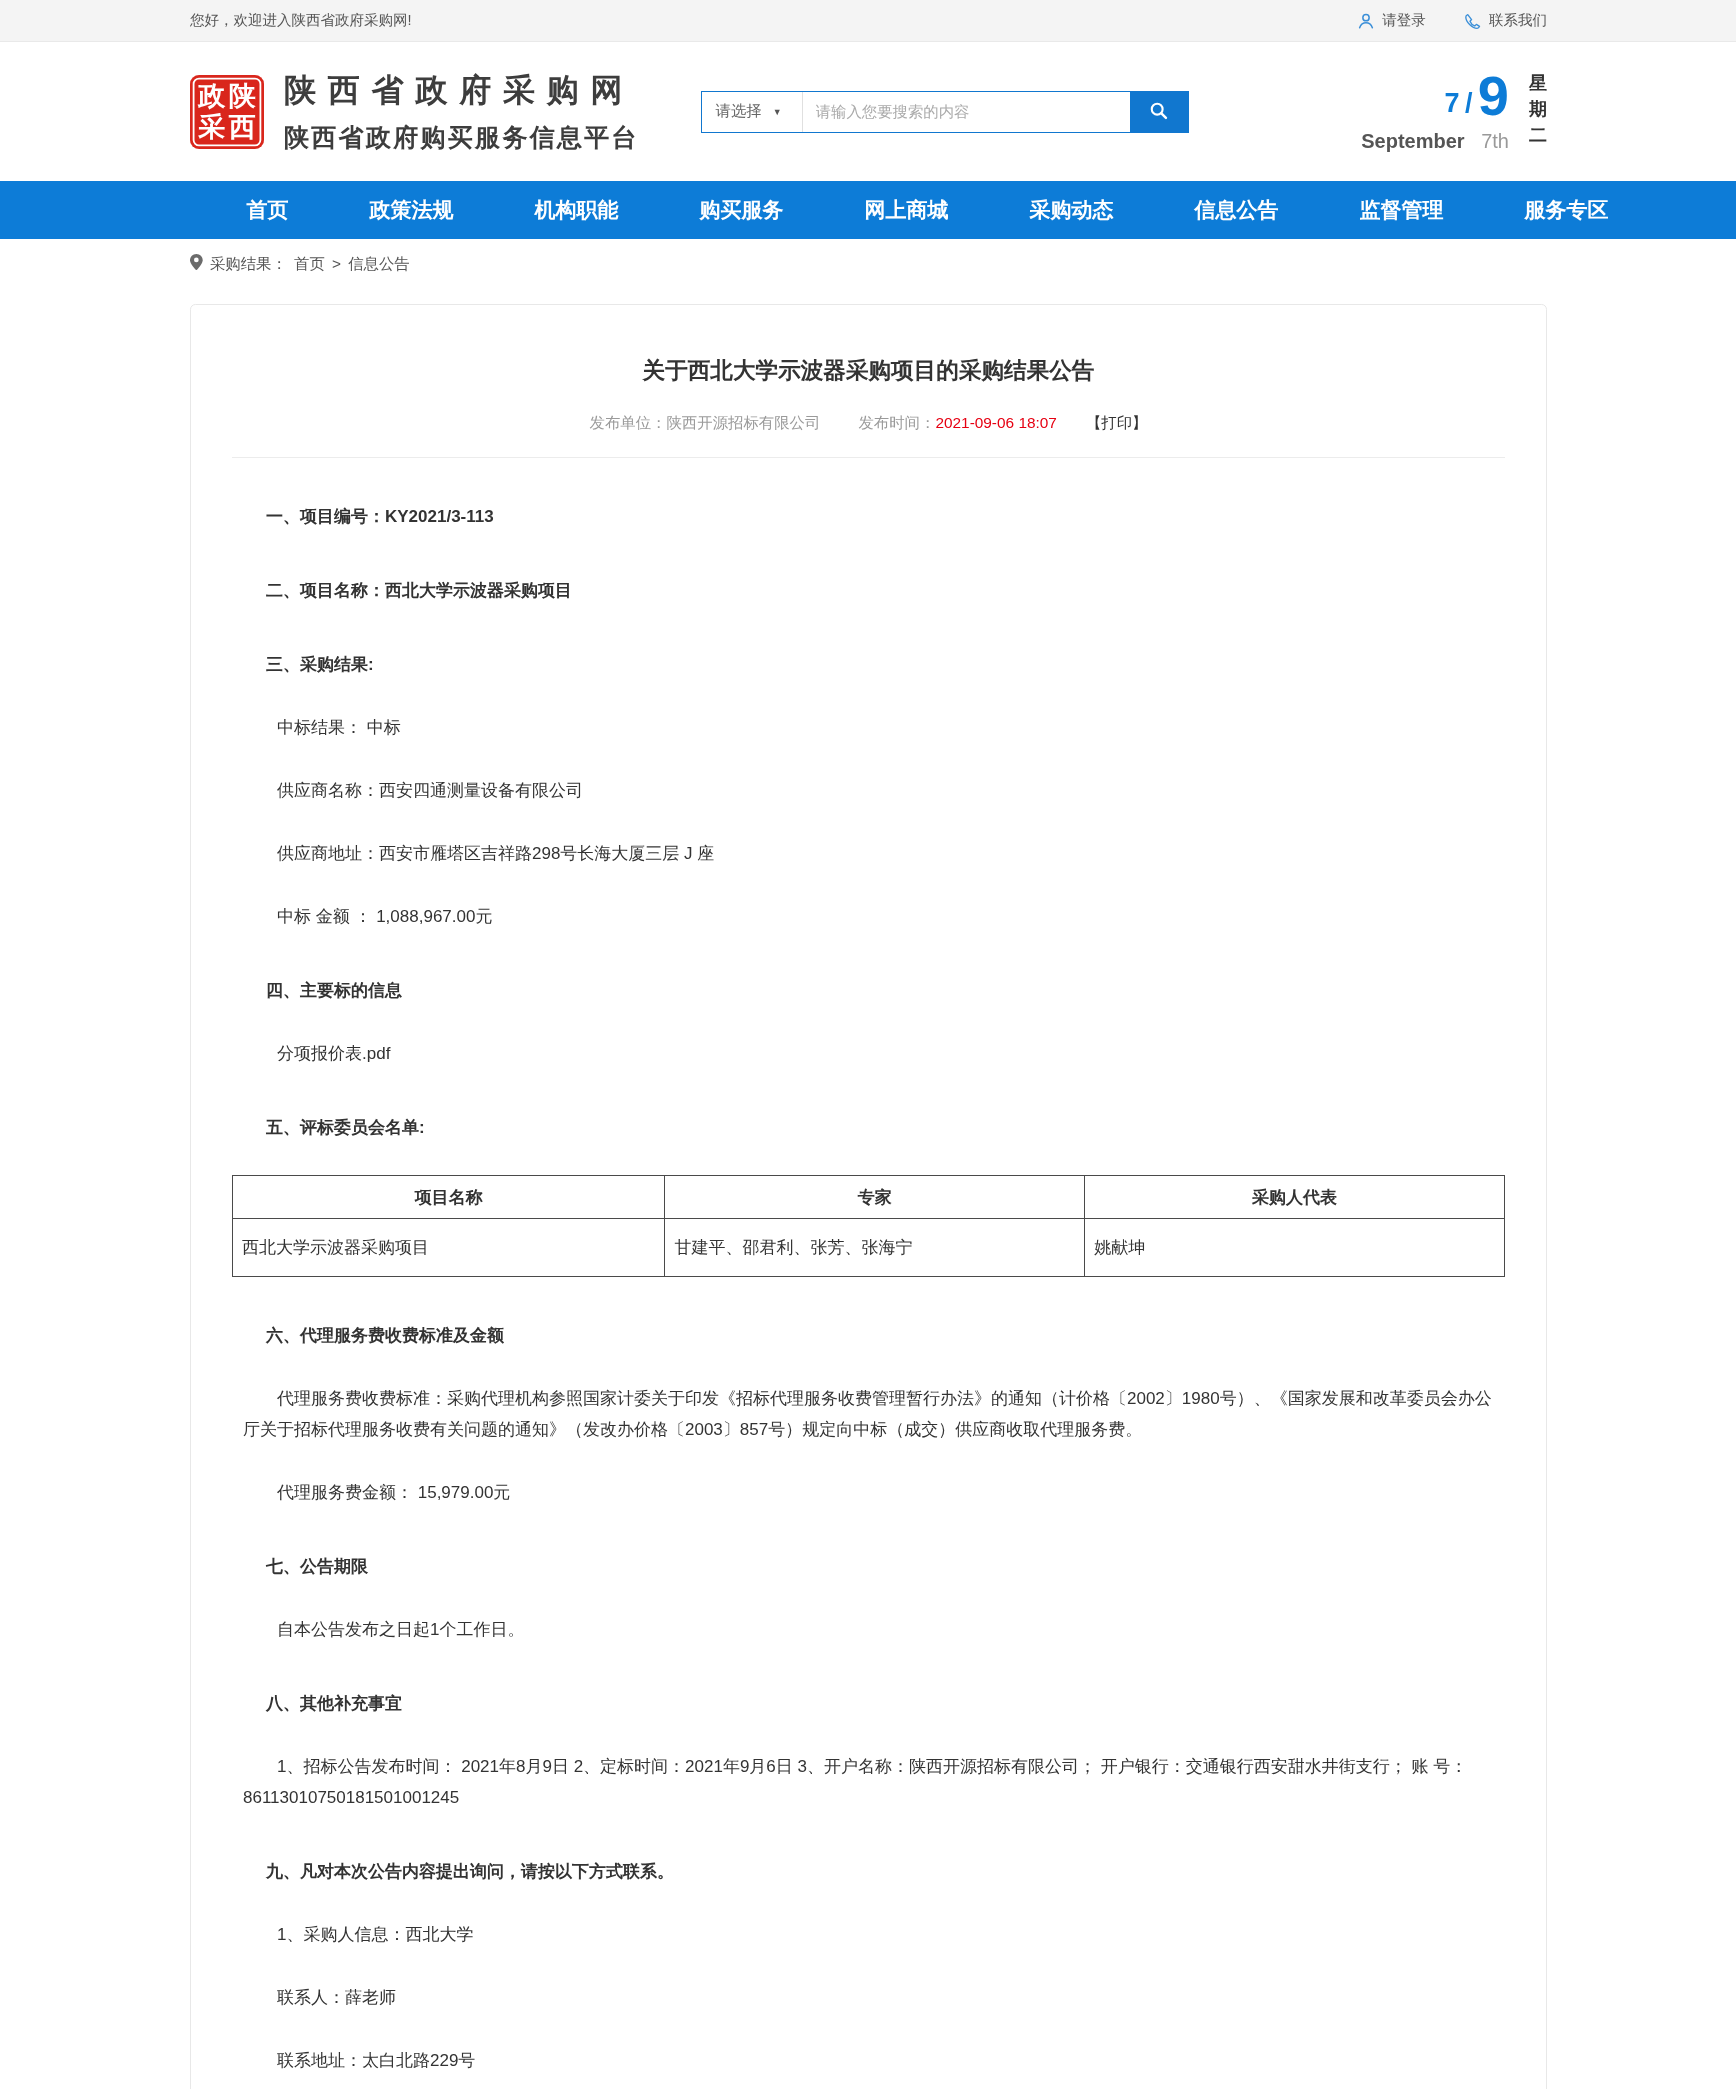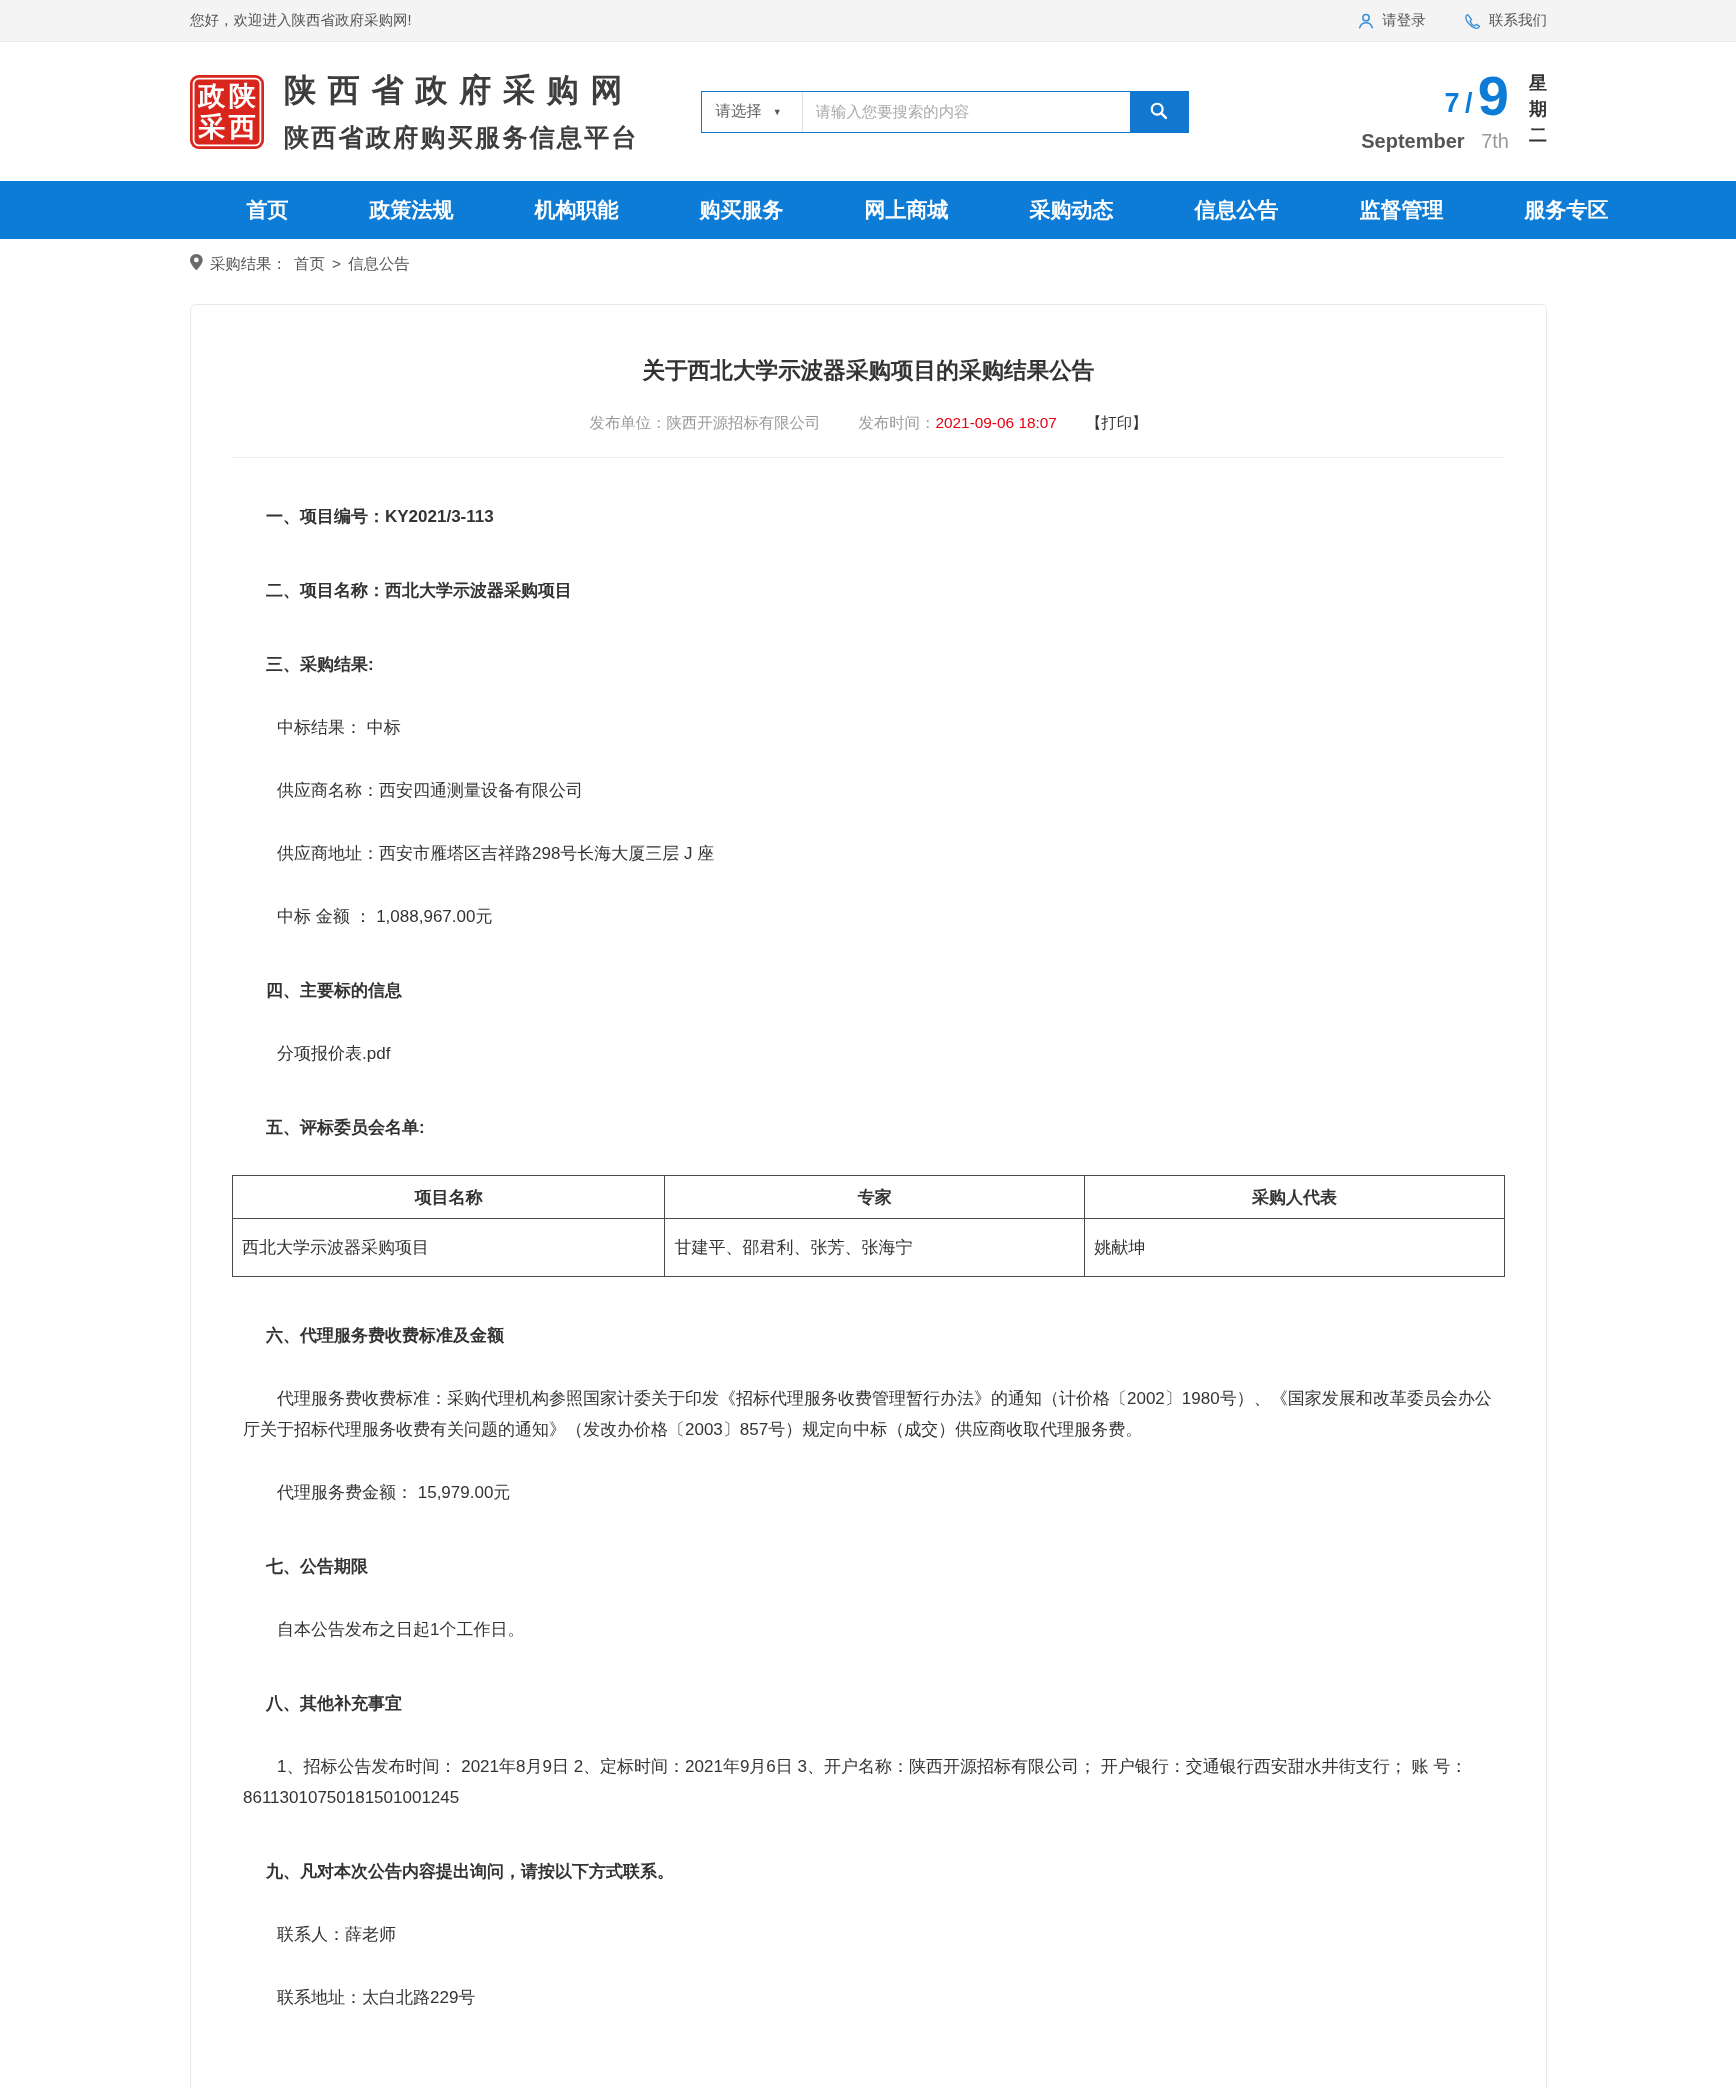--- a/index.html
+++ b/index.html
@@ -235,19 +235,20 @@
     <div>
 
     <p class="line t-h">六、代理服务费收费标准及金额</p>
         <p class="line t-p">代理服务费收费标准：采购代理机构参照国家计委关于印发《招标代理服务收费管理暂行办法》的通知（计价格〔2002〕1980号）、《国家发展和改革委员会办公厅关于招标代理服务收费有关问题的通知》（发改办价格〔2003〕857号）规定向中标（成交）供应商收取代理服务费。</p>
         <p class="line t-p">代理服务费金额： 15,979.00元</p>
         <p class="line t-h">七、公告期限</p>
         <p class="line t-p">自本公告发布之日起1个工作日。</p>
         <p class="line t-h">八、其他补充事宜</p>
         <p class="line t-p">1、招标公告发布时间： 2021年8月9日 2、定标时间：2021年9月6日 3、开户名称：陕西开源招标有限公司； 开户银行：交通银行西安甜水井街支行； 账 号：86113010750181501001245</p>
         <p class="line t-h">九、凡对本次公告内容提出询问，请按以下方式联系。</p>
+        <p class="line t-p">1、采购人信息：西北大学</p>
         <p class="line t-p">联系人：薛老师</p>
         <p class="line t-p">联系地址：太白北路229号</p>
       </div>
 
   </div>
 </div>
 
 
 </body></html>

